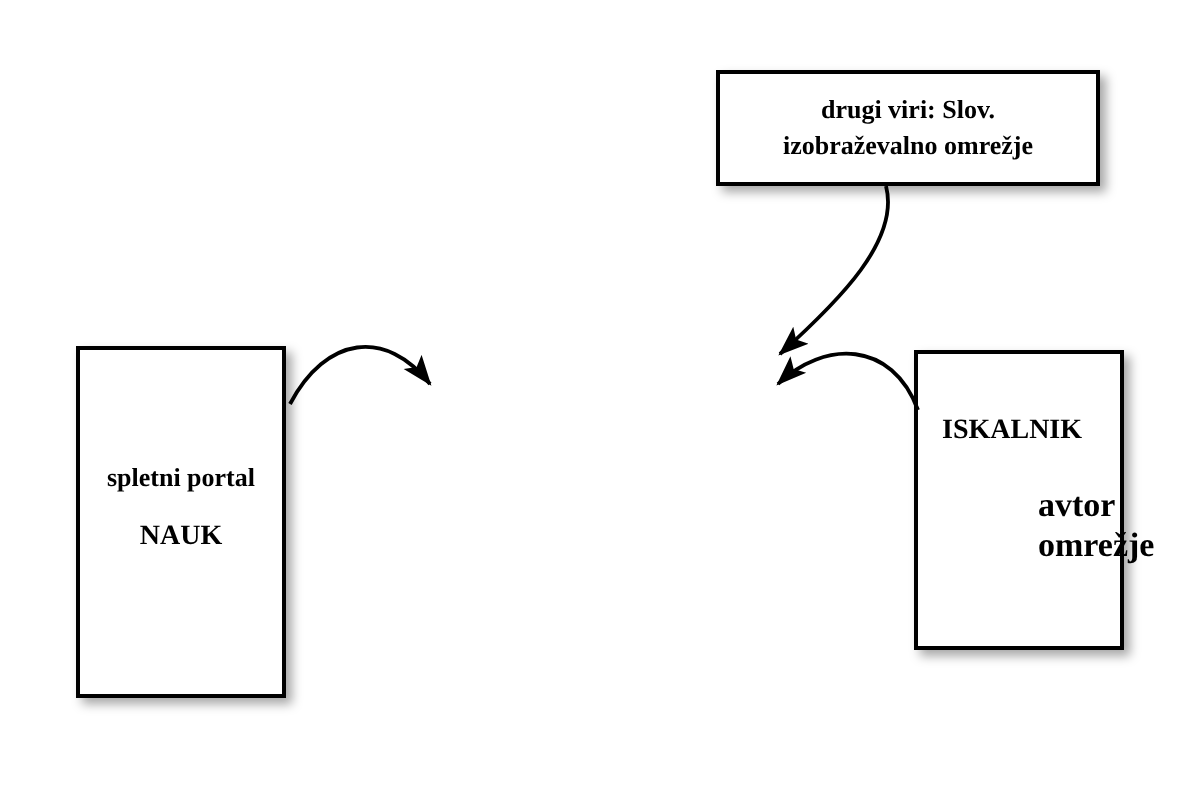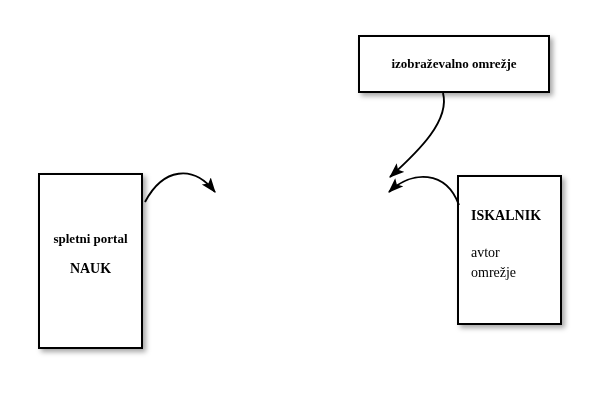--- a/index.html
+++ b/index.html
@@ -114,43 +114,45 @@
     top: 31px;
     font-size: 14px;
     text-align: center;
   }
   #box-search .attr-list {
     position: absolute;
     left: 12px;
     top: 66px;
   }
   #box-search .attr-item {
-    font-size: 14px;
+    font-size: 17px;
     line-height: 20px;
-    font-weight: normal;
+    font-weight: bold;
     white-space: nowrap;
+    margin-left: 48px;
   }
 
   
   #arrows {
     position: absolute;
     left: 0;
     top: 0;
     width: 600px;
     height: 400px;
     z-index: 5;
     pointer-events: none;
   }
 </style>
 </head>
 <body>
 
 <div id="canvas">
 
   <div class="box" id="box-sources">
+    <div class="box-text">drugi viri: Slov.</div>
     <div class="box-text">izobraževalno omrežje</div>
   </div>
 
   <div class="box" id="box-portal">
     <div class="box-text line-portal">spletni portal</div>
     <div class="box-text line-nauk">NAUK</div>
   </div>
 
 
   <div class="box" id="box-search">

